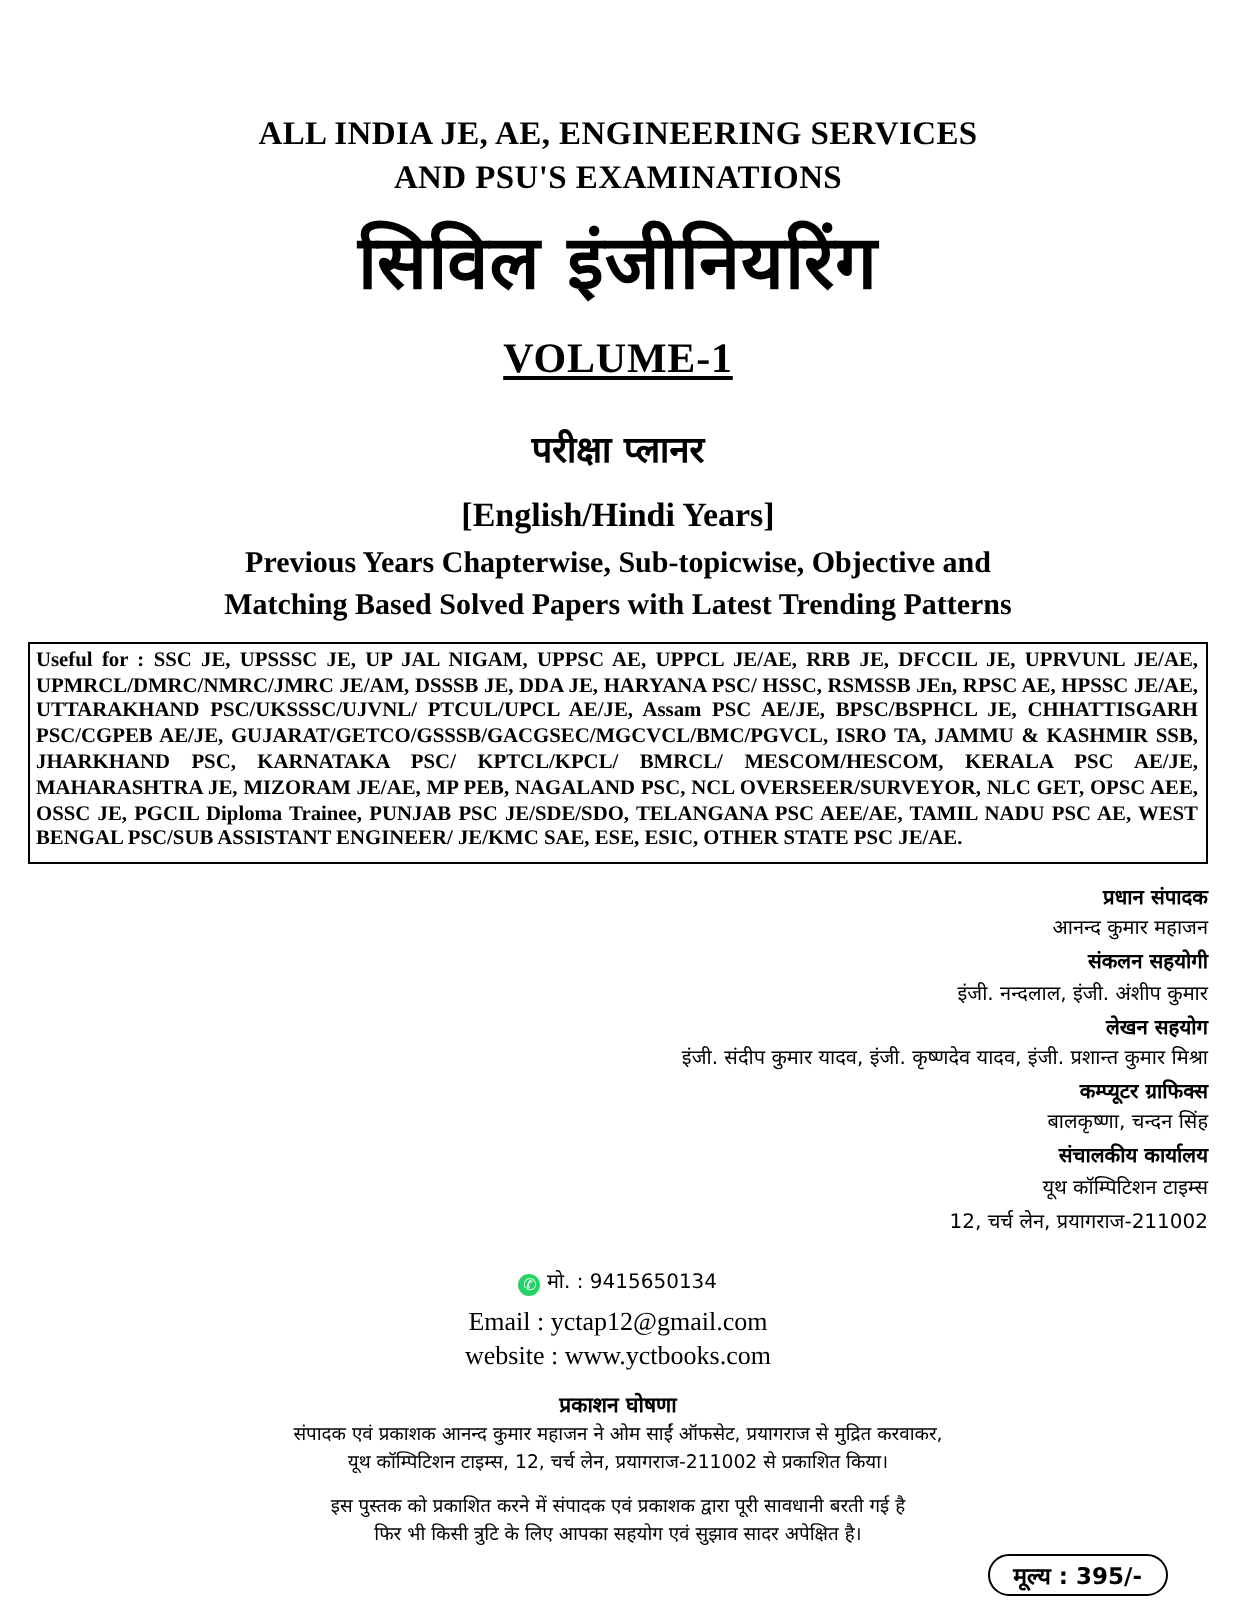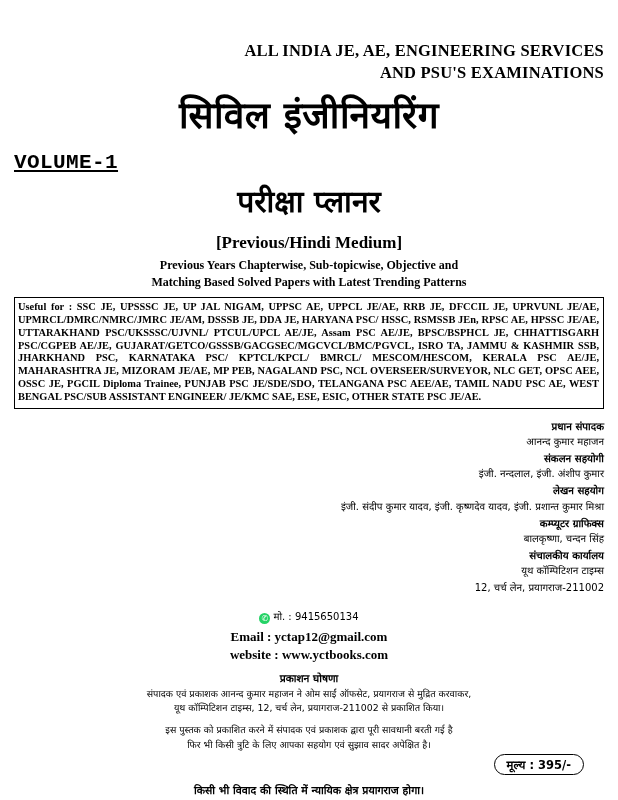--- a/index.html
+++ b/index.html
@@ -15,61 +15,61 @@
     overflow: hidden;
   }
   .page {
     position: relative;
     width: 618px;
     height: 800px;
     box-sizing: border-box;
     padding: 0 14px;
   }
   .top-title {
-    margin-top: 40px;
-    text-align: right;
+    margin-top: 56px;
+    text-align: center;
     font-weight: bold;
     font-size: 16.5px;
     letter-spacing: 0.2px;
     line-height: 1.32;
   }
   .hindi-main {
     text-align: center;
     font-family: "DejaVu Sans", sans-serif;
     font-weight: bold;
     font-size: 37px;
     line-height: 1.18;
     margin-top: 10px;
     letter-spacing: 0.5px;
   }
   .volume {
+    text-align: center;
     font-weight: bold;
     font-size: 21px;
     margin-top: 14px;
     text-decoration: underline;
     letter-spacing: 0.4px;
-    font-family: Liberation Mono, monospace;
   }
   .hindi-sub {
     text-align: center;
     font-family: "DejaVu Sans", sans-serif;
     font-weight: bold;
-    font-size: 30px;
-    margin-top: 6px;
+    font-size: 18px;
+    margin-top: 20px;
   }
   .medium {
     text-align: center;
     font-weight: bold;
     font-size: 17px;
     margin-top: 12px;
   }
   .tagline {
     text-align: center;
     font-weight: bold;
-    font-size: 12px;
+    font-size: 15px;
     line-height: 1.42;
     margin-top: 4px;
     padding: 0 20px;
   }
   .useful-box {
     border: 1px solid #000;
     margin-top: 6px;
     padding: 3px 4px 4px 3px;
     font-size: 10.4px;
     font-weight: bold;
@@ -113,21 +113,20 @@
     line-height: 11px;
     text-align: center;
     vertical-align: -1px;
     margin-right: 3px;
   }
   .contact {
     text-align: center;
     font-size: 13px;
     line-height: 1.35;
     margin-top: 4px;
-    font-weight: bold;
   }
   .decl-head {
     text-align: center;
     font-family: "DejaVu Sans", sans-serif;
     font-weight: bold;
     font-size: 10.5px;
     margin-top: 8px;
   }
   .decl-body {
     text-align: center;
@@ -178,21 +177,21 @@
     <div>ALL INDIA JE, AE, ENGINEERING SERVICES</div>
     <div>AND PSU'S EXAMINATIONS</div>
   </div>
 
   <div class="hindi-main">सिविल इंजीनियरिंग</div>
 
   <div class="volume">VOLUME-1</div>
 
   <div class="hindi-sub">परीक्षा प्लानर</div>
 
-  <div class="medium">[Previous/Hindi Medium]</div>
+  <div class="medium">[English/Hindi Years]</div>
 
   <div class="tagline">
     <div>Previous Years Chapterwise, Sub-topicwise, Objective and</div>
     <div>Matching Based Solved Papers with Latest Trending Patterns</div>
   </div>
 
   <div class="useful-box">
     <span class="label">Useful for :</span>
     <span>SSC JE, UPSSSC JE, UP JAL NIGAM, UPPSC AE, UPPCL JE/AE, RRB JE, DFCCIL JE, UPRVUNL JE/AE, UPMRCL/DMRC/NMRC/JMRC JE/AM, DSSSB JE, DDA JE, HARYANA PSC/ HSSC, RSMSSB JEn, RPSC AE, HPSSC JE/AE, UTTARAKHAND PSC/UKSSSC/UJVNL/ PTCUL/UPCL AE/JE, Assam PSC AE/JE, BPSC/BSPHCL JE, CHHATTISGARH PSC/CGPEB AE/JE, GUJARAT/GETCO/GSSSB/GACGSEC/MGCVCL/BMC/PGVCL, ISRO TA, JAMMU &amp; KASHMIR SSB, JHARKHAND PSC, KARNATAKA PSC/ KPTCL/KPCL/ BMRCL/ MESCOM/HESCOM, KERALA PSC AE/JE, MAHARASHTRA JE, MIZORAM JE/AE, MP PEB, NAGALAND PSC, NCL OVERSEER/SURVEYOR, NLC GET, OPSC AEE, OSSC JE, PGCIL Diploma Trainee, PUNJAB PSC JE/SDE/SDO, TELANGANA PSC AEE/AE, TAMIL NADU PSC AE, WEST BENGAL PSC/SUB ASSISTANT ENGINEER/ JE/KMC SAE, ESE, ESIC, OTHER STATE PSC JE/AE.</span>
   </div>

